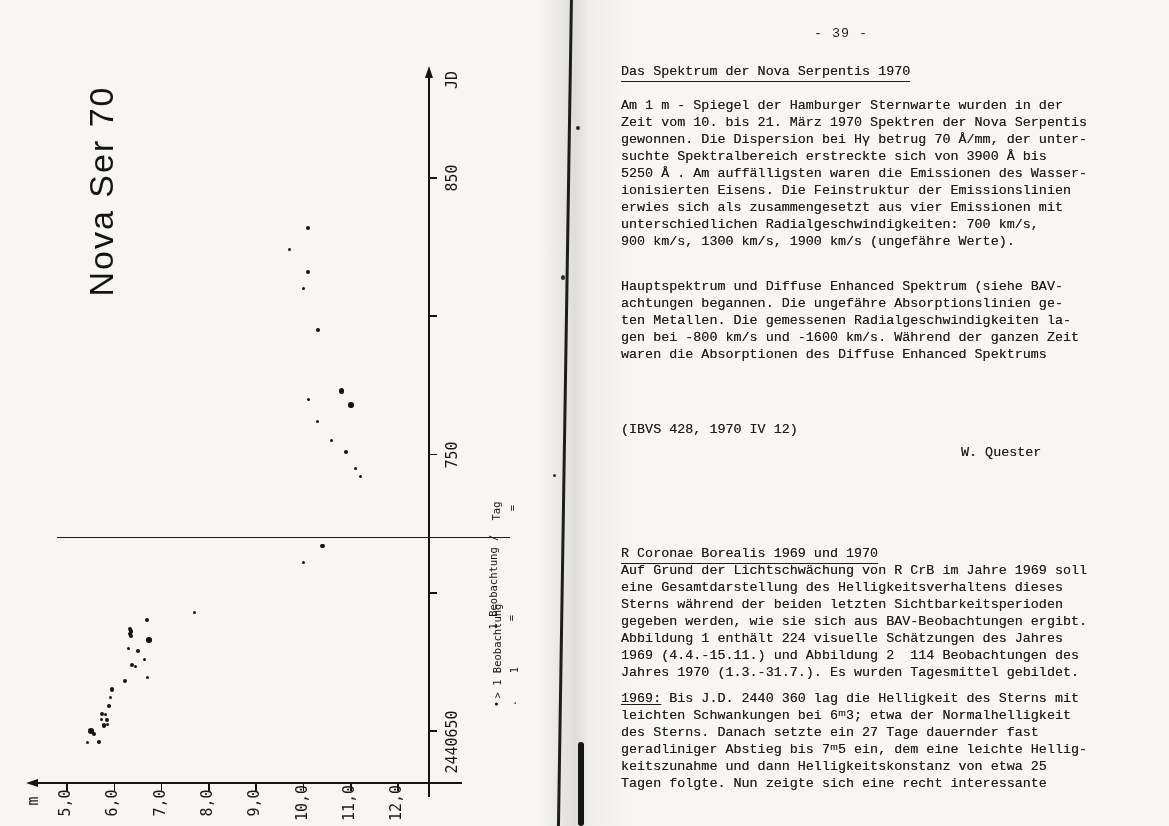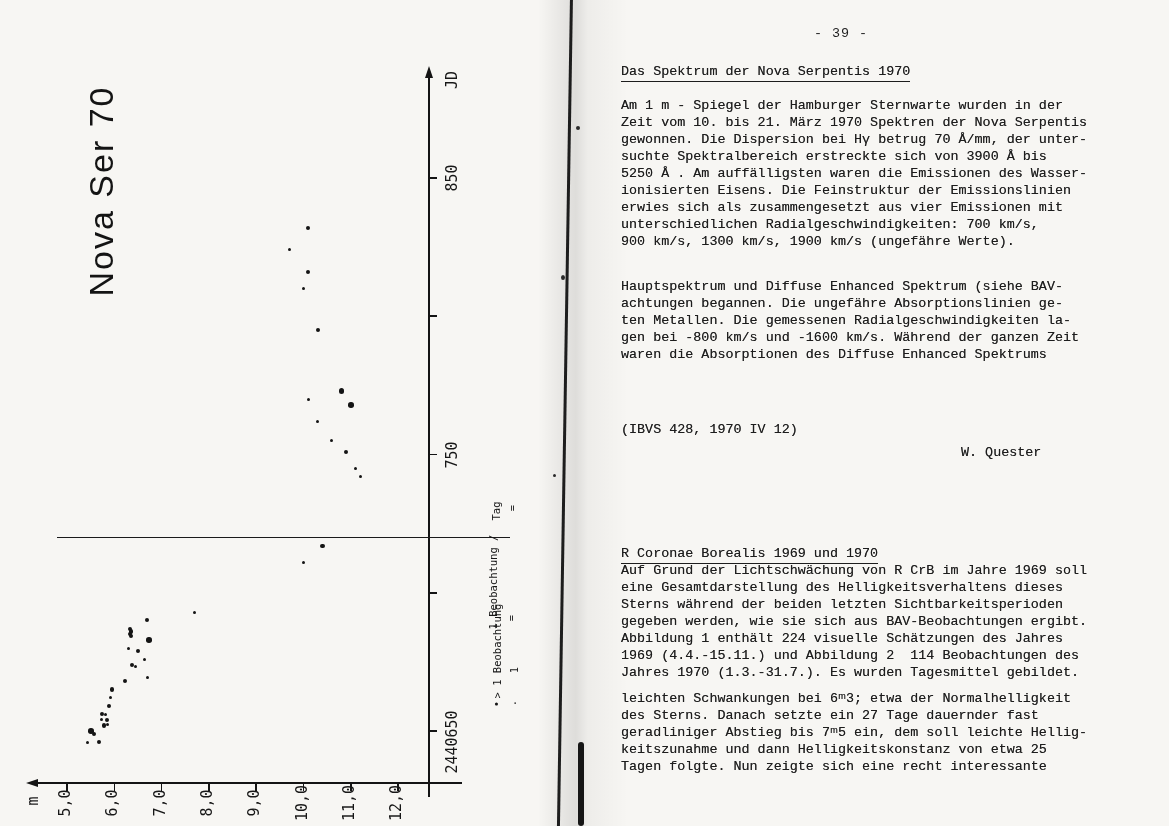--- a/index.html
+++ b/index.html
@@ -173,22 +173,23 @@
         <div class="sec para" style="top: 562px;">
           <div class="tline">Auf Grund der Lichtschwächung von R CrB im Jahre 1969 soll</div>
           <div class="tline">eine Gesamtdarstellung des Helligkeitsverhaltens dieses</div>
           <div class="tline">Sterns während der beiden letzten Sichtbarkeitsperioden</div>
           <div class="tline">gegeben werden, wie sie sich aus BAV-Beobachtungen ergibt.</div>
           <div class="tline">Abbildung 1 enthält 224 visuelle Schätzungen des Jahres</div>
           <div class="tline">1969 (4.4.-15.11.) und Abbildung 2  114 Beobachtungen des</div>
           <div class="tline">Jahres 1970 (1.3.-31.7.). Es wurden Tagesmittel gebildet.</div>
         </div>
         <div class="sec para" style="top: 690px;">
+          <div class="tline"><u>1969:</u> Bis J.D. 2440 360 lag die Helligkeit des Sterns mit</div>
           <div class="tline">leichten Schwankungen bei 6ᵐ3; etwa der Normalhelligkeit</div>
           <div class="tline">des Sterns. Danach setzte ein 27 Tage dauernder fast</div>
-          <div class="tline">geradliniger Abstieg bis 7ᵐ5 ein, dem soll leichte Hellig-</div>
+          <div class="tline">geradliniger Abstieg bis 7ᵐ5 ein, dem eine leichte Hellig-</div>
           <div class="tline">keitszunahme und dann Helligkeitskonstanz von etwa 25</div>
           <div class="tline">Tagen folgte. Nun zeigte sich eine recht interessante</div>
         </div>
       </div>
   </div>
 
 </div>
 
 </body></html>

